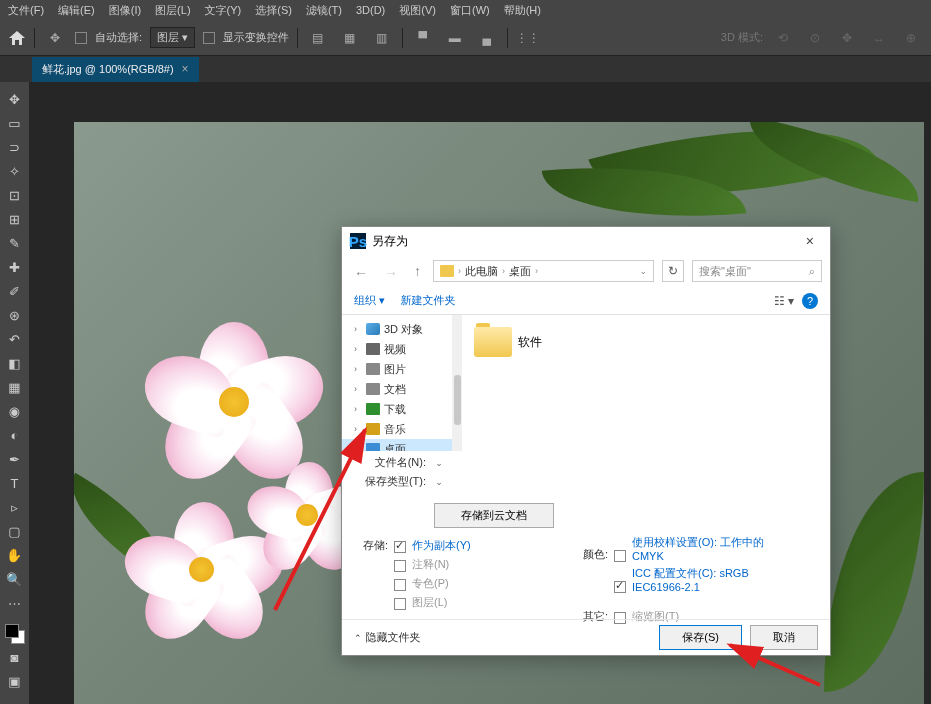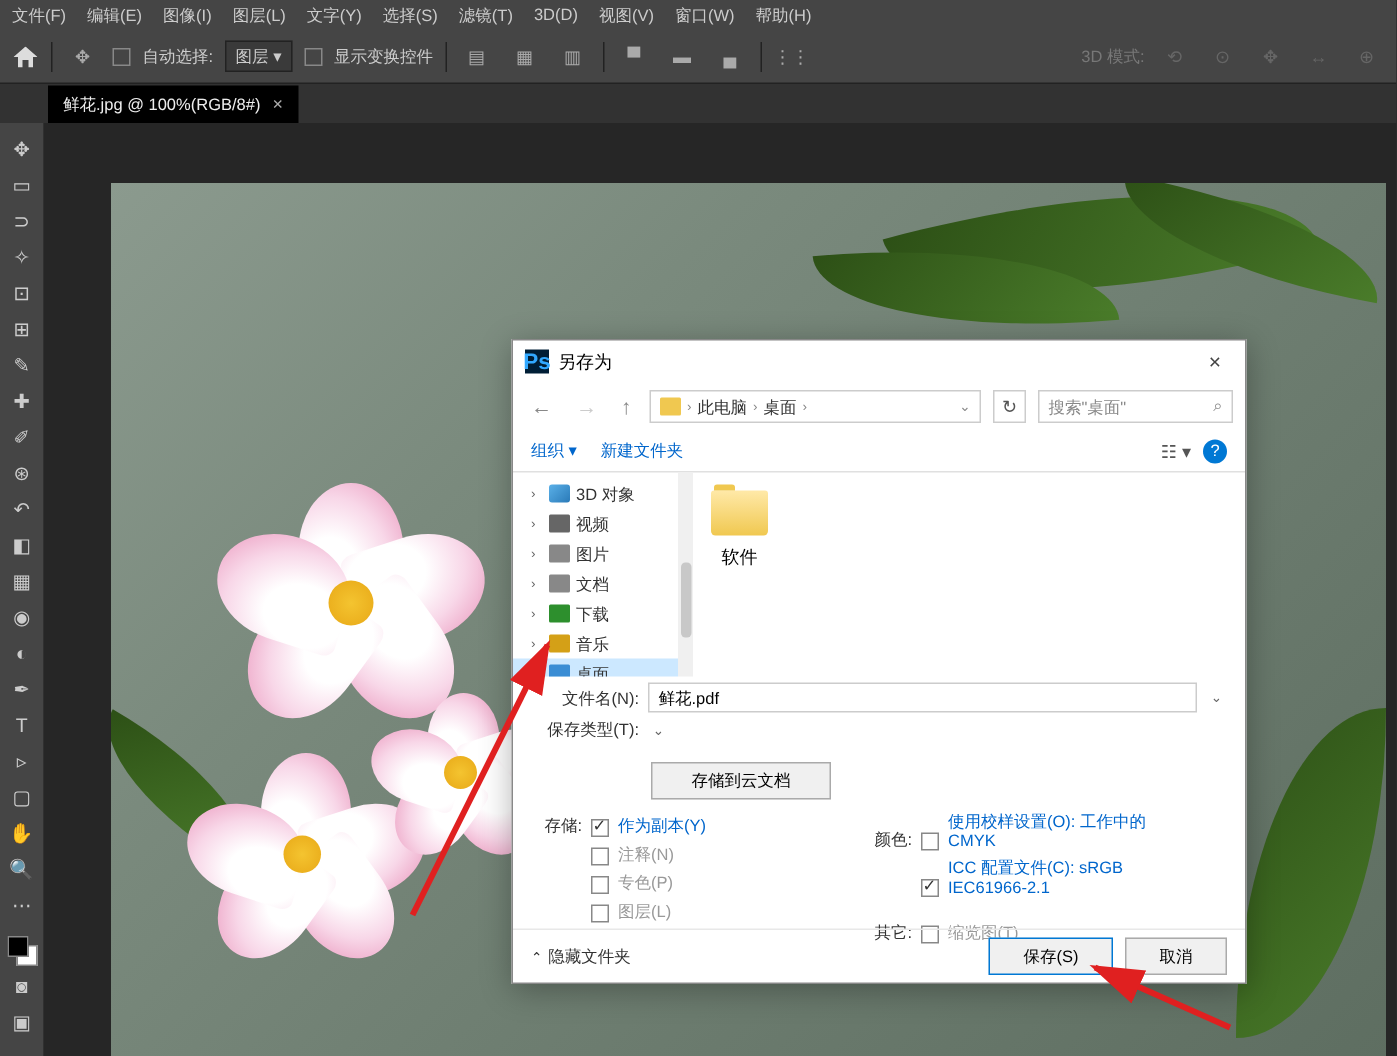--- a/index.html
+++ b/index.html
@@ -10,21 +10,21 @@
 
 .toolbar { background: #454545; height: 36px; display: flex; align-items: center; padding: 0 8px; gap: 8px; border-bottom: 1px solid #222; }
 .home-icon { width: 18px; height: 18px; display: flex; align-items: center; justify-content: center; }
 .tb-btn { width: 24px; height: 24px; display: flex; align-items: center; justify-content: center; color: #aaa; font-size: 12px; }
 .tb-sep { width: 1px; height: 20px; background: #222; }
 .tb-label { color: #ccc; font-size: 11px; }
 .tb-check { width: 12px; height: 12px; border: 1px solid #888; display: inline-block; }
 .tb-select { background: #3a3a3a; color: #ccc; font-size: 11px; padding: 2px 6px; border: 1px solid #222; }
 
 .tabbar { background: #323232; height: 26px; display: flex; align-items: center; padding-left: 32px; }
-.doc-tab { background: #000000; color: #eee; font-size: 11px; padding: 5px 10px; display: flex; align-items: center; gap: 8px; justify-content: space-between; }
+.doc-tab { background: #0c4a6e; color: #eee; font-size: 11px; padding: 5px 10px; display: flex; align-items: center; gap: 8px; justify-content: space-between; }
 .tab-close { color: #aaa; font-size: 12px; cursor: pointer; }
 
 .workspace { display: flex; height: calc(704px - 82px); }
 .tools-panel { width: 29px; background: #454545; display: flex; flex-direction: column; align-items: center; padding-top: 6px; gap: 2px; }
 .tool { width: 22px; height: 22px; display: flex; align-items: center; justify-content: center; color: #ccc; font-size: 13px; cursor: pointer; border-radius: 2px; }
 .tool.swatch { margin-top: 8px; width: 20px; height: 20px; position: relative; }
 .swatch-fg { position: absolute; width: 14px; height: 14px; background: #000; border: 1px solid #888; top: 0; left: 0; }
 .swatch-bg { position: absolute; width: 14px; height: 14px; background: #fff; border: 1px solid #888; bottom: 0; right: 0; }
 
 .canvas-area { flex: 1; background: #262626; padding: 40px 0 0 45px; position: relative; }
@@ -94,21 +94,21 @@
 .ti-3d { background: linear-gradient(135deg,#5ab0e8,#2a7ab8); border-radius: 2px; }
 .ti-video { background: #666; border-radius: 1px; }
 .ti-pic { background: #888; border-radius: 1px; }
 .ti-doc { background: #888; border-radius: 1px; }
 .ti-down { background: #2d8f2d; border-radius: 1px; }
 .ti-music { background: #d4a017; border-radius: 1px; }
 .ti-desk { background: #3a8dd4; border-radius: 1px; }
 .scroll-thumb { width: 10px; background: #f0f0f0; display: flex; flex-direction: column; align-items: center; padding-top: 60px; }
 .scroll-bar { width: 7px; height: 50px; background: #c8c8c8; border-radius: 3px; }
 .file-area { flex: 1; padding: 8px; }
-.folder-item { display: inline-flex; flex-direction: column; align-items: center; gap: 6px; padding: 4px; cursor: pointer; }
+.folder-item { display: inline-flex; flex-direction: row; align-items: center; gap: 6px; padding: 4px; cursor: pointer; }
 .folder-icon { width: 38px; height: 30px; background: linear-gradient(#ffe9a8, #f0c850); border-radius: 2px 2px 3px 3px; position: relative; }
 .folder-icon::before { content: ''; position: absolute; top: -4px; left: 2px; width: 14px; height: 4px; background: #f0c850; border-radius: 2px 2px 0 0; }
 
 .dlg-fields { padding: 4px 12px; }
 .field-row { display: flex; align-items: center; margin-bottom: 4px; gap: 6px; }
 .field-label { width: 72px; text-align: right; font-size: 11px; color: #333; }
 .field-input { flex: 1; border: 1px solid #ccc; height: 20px; padding: 0 6px; font-size: 11px; background: #fff; }
 .field-dd { width: 14px; text-align: center; color: #666; font-size: 9px; }
 
 .dlg-options { display: flex; padding: 6px 12px; gap: 20px; font-size: 11px; }
@@ -339,21 +339,20 @@
       <div class="folder-item">
         <div class="folder-icon"></div>
         <span>软件</span>
       </div>
     </div>
   </div>
 
   <div class="dlg-fields">
     <div class="field-row">
       <span class="field-label">文件名(N):</span>
-      <input class="field-input" value="鲜花.pdf" style="">
       <span class="field-dd">⌄</span>
     </div>
     <div class="field-row">
       <span class="field-label">保存类型(T):</span>
       <span class="field-dd">⌄</span>
     </div>
   </div>
 
   <div class="dlg-options">
     <div class="opt-col c1">

